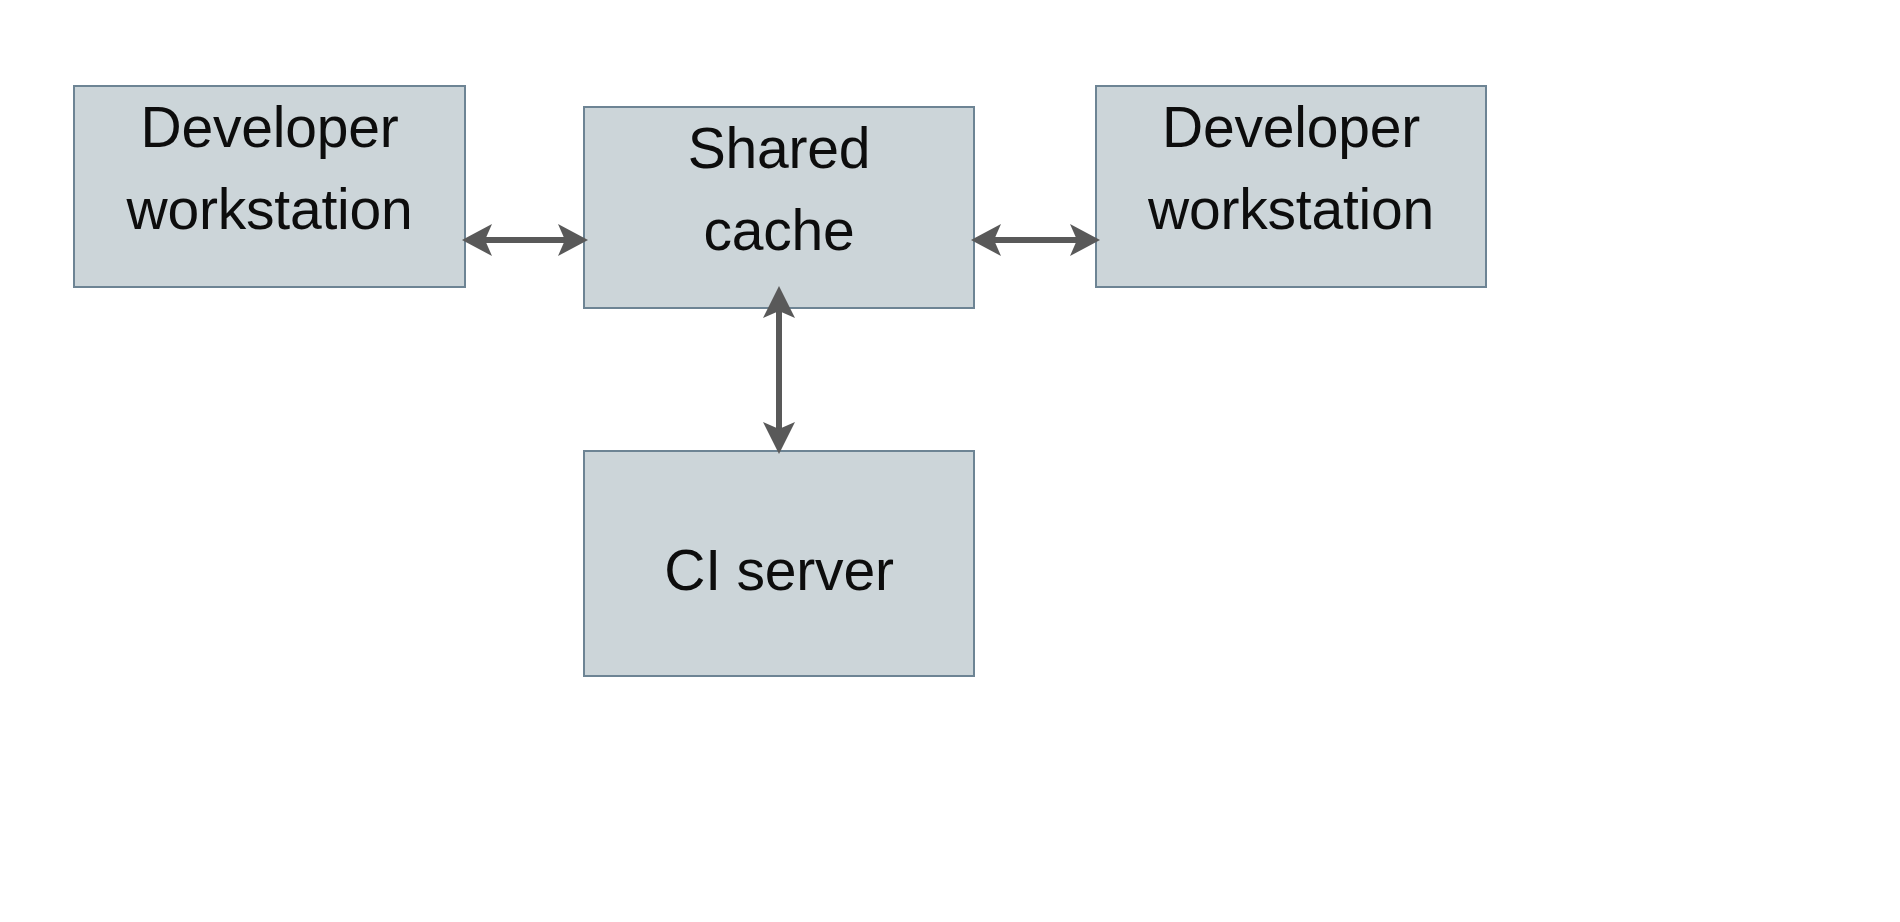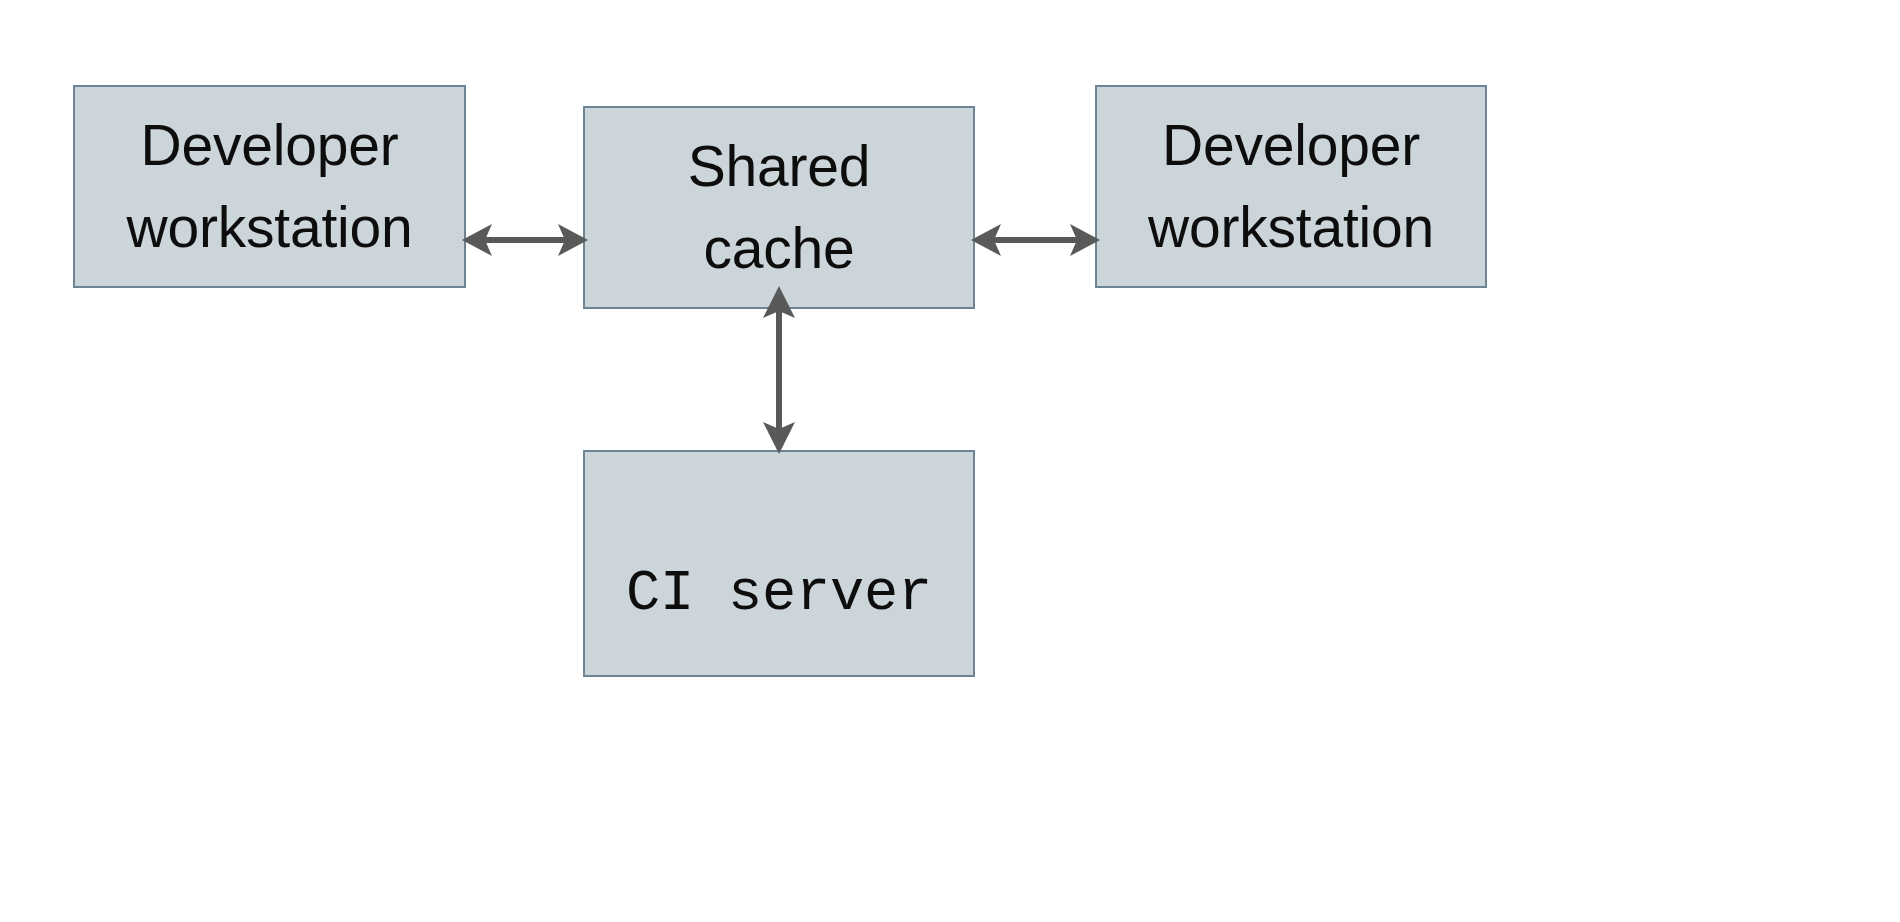--- a/index.html
+++ b/index.html
@@ -17,21 +17,21 @@
     height: 922px;
     background: #ffffff;
     overflow: hidden;
   }
   .node {
     position: absolute;
     box-sizing: border-box;
     background: #ccd5d9;
     border: 2px solid #6d8494;
     display: flex;
-    align-items: center;
+    align-items: flex-start;
     justify-content: center;
     text-align: center;
   }
   .node-label {
     font-family: "Liberation Sans", sans-serif;
     font-size: 57px;
     line-height: 1.43;
     color: #0d0d0d;
     font-weight: 400;
     letter-spacing: -0.2px;
@@ -39,21 +39,21 @@
     padding: 0 6px;
   }
   
   #node-dev-left   { left: 73px;   top: 85px;  width: 393px; height: 203px; }
   #node-shared     { left: 583px;  top: 85px;  width: 392px; height: 203px; margin-top: 21px; }
   #node-dev-right  { left: 1095px; top: 85px;  width: 392px; height: 203px; }
   #node-ci         { left: 583px;  top: 450px; width: 392px; height: 227px; }
 
   
   #node-ci { align-items: flex-end; }
-  #node-ci .node-label { padding-bottom: 40px; font-family: Liberation Mono, monospace; }
+  #node-ci .node-label { padding-bottom: 64px; }
 
   .connector {
     position: absolute;
     overflow: visible;
   }
   #conn-left-shared  { left: 462px;  top: 210px; width: 126px; height: 60px; }
   #conn-shared-right { left: 971px;  top: 210px; width: 129px; height: 60px; }
   #conn-shared-ci    { left: 749px;  top: 286px; width: 60px;  height: 168px; }
 
   .connector svg { display: block; }

